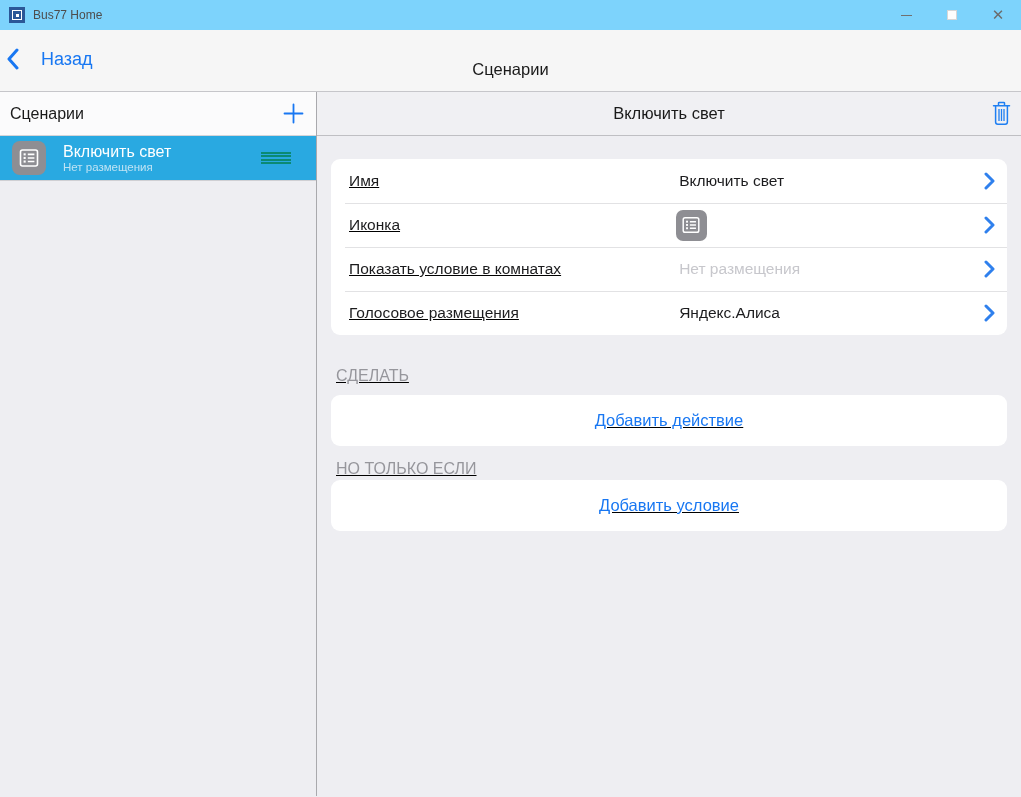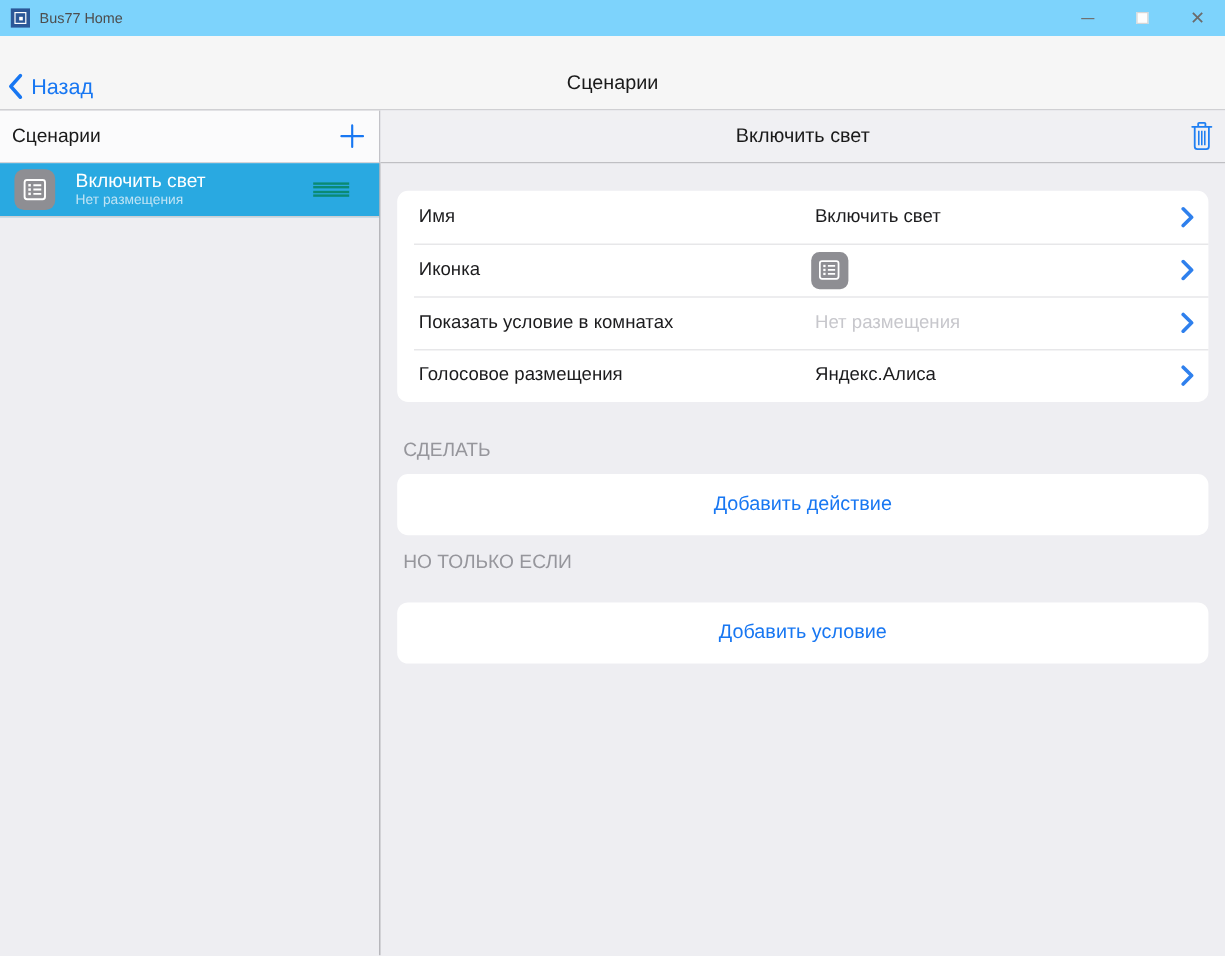--- a/index.html
+++ b/index.html
@@ -18,21 +18,21 @@
   .app-icon::after { content:""; position:absolute; left:7px; top:7px; width:3px; height:3px; background:#ffffff; }
   .titlebar-title { margin-left:8px; font-size:12px; color:#4d4d4d; }
   .win-controls { margin-left:auto; display:flex; height:100%; }
   .win-btn { width:46px; height:100%; display:flex; align-items:center; justify-content:center; background:transparent; border:none; cursor:default; }
   .glyph-min { width:11px; height:1px; background:#707070; }
   .glyph-max { width:10px; height:10px; border:1px solid #d6d6d6; background:#fdfdfd; }
   .glyph-close { font-size:15px; color:#6b6b6b; line-height:1; font-family:"DejaVu Sans", sans-serif; }
 
   
   .navbar { height:62px; background:#f6f6f6; border-bottom:1px solid #c6c6ca; position:relative; }
-  .back-btn { position:absolute; left:6px; top:28px; height:28px; display:flex; align-items:center; gap:7px; background:none; border:none; cursor:pointer; }
+  .back-btn { position:absolute; left:6px; top:15px; height:28px; display:flex; align-items:center; gap:22px; background:none; border:none; cursor:pointer; }
   .back-label { color:#1877f2; font-size:18px; }
   .nav-title { position:absolute; left:0; right:0; top:30px; text-align:center; font-size:16.5px; color:#1a1a1a; }
 
   
   .content { display:flex; height:704px; }
 
   
   .sidebar { width:317px; flex:none; border-right:1px solid #a9a9ad; background:#eeeef2; display:flex; flex-direction:column; }
   .sidebar-header { height:44px; flex:none; background:#fbfbfc; border-bottom:1px solid #d4d4d8; display:flex; align-items:center; padding:0 12px 0 10px; }
   .sidebar-title { font-size:16px; color:#1a1a1a; }
@@ -44,32 +44,32 @@
   .scenario-sub { color:#bfe3f4; font-size:11.5px; line-height:13px; }
   .drag-handle { margin-left:auto; margin-right:13px; display:flex; flex-direction:column; gap:1.5px; cursor:grab; }
   .drag-handle i { display:block; width:30px; height:1.8px; background:#0b8a74; }
 
   
   .main { flex:1; display:flex; flex-direction:column; }
   .panel-header { height:44px; flex:none; background:#f0f0f3; border-bottom:1px solid #bfbfc3; position:relative; display:flex; align-items:center; justify-content:center; }
   .panel-title { font-size:16.5px; color:#1a1a1a; }
   .trash-btn { position:absolute; right:10px; top:9px; background:none; border:none; cursor:pointer; display:flex; }
 
-  .panel-body { padding:23px 14px 0 14px; }
+  .panel-body { padding:23px 14px 0 14px;text-decoration:underline; }
   .card { background:#ffffff; border-radius:9px; }
   .row { position:relative; height:44px; display:flex; align-items:center; padding-left:18px; cursor:pointer; }
   .row + .row::before { content:""; position:absolute; top:-0.5px; left:14px; right:0; height:1px; background:#e2e2e4; }
   .row-label { font-size:15.5px; color:#1c1c1e; }
   .row-value { position:absolute; left:51.5%; font-size:15.5px; color:#1c1c1e; }
   .row-value.placeholder { color:#c7c7cc; }
   .row-icon { position:absolute; left:51%; width:31px; height:31px; border-radius:7px; background:#8e8e93; display:flex; align-items:center; justify-content:center; }
   .row-chevron { position:absolute; right:12px; top:13px; }
 
   .section-label { margin:32px 5px 10px; font-size:16px; color:#96969c; }
-  .section-label.second { margin-top:14px; margin-bottom:24px; }
+  .section-label.second { margin-top:14px; margin-bottom:2px; }
   .action-btn { width:100%; height:51px; background:#ffffff; border:none; border-radius:9px; display:flex; align-items:center; justify-content:center; font-size:16.5px; color:#1877f2; font-family:"Liberation Sans", sans-serif; cursor:pointer; }
 </style>
 </head>
 <body>
 
 <div class="titlebar">
   <div class="app-icon"></div>
   <span class="titlebar-title">Bus77 Home</span>
   <div class="win-controls">
     <button class="win-btn">

